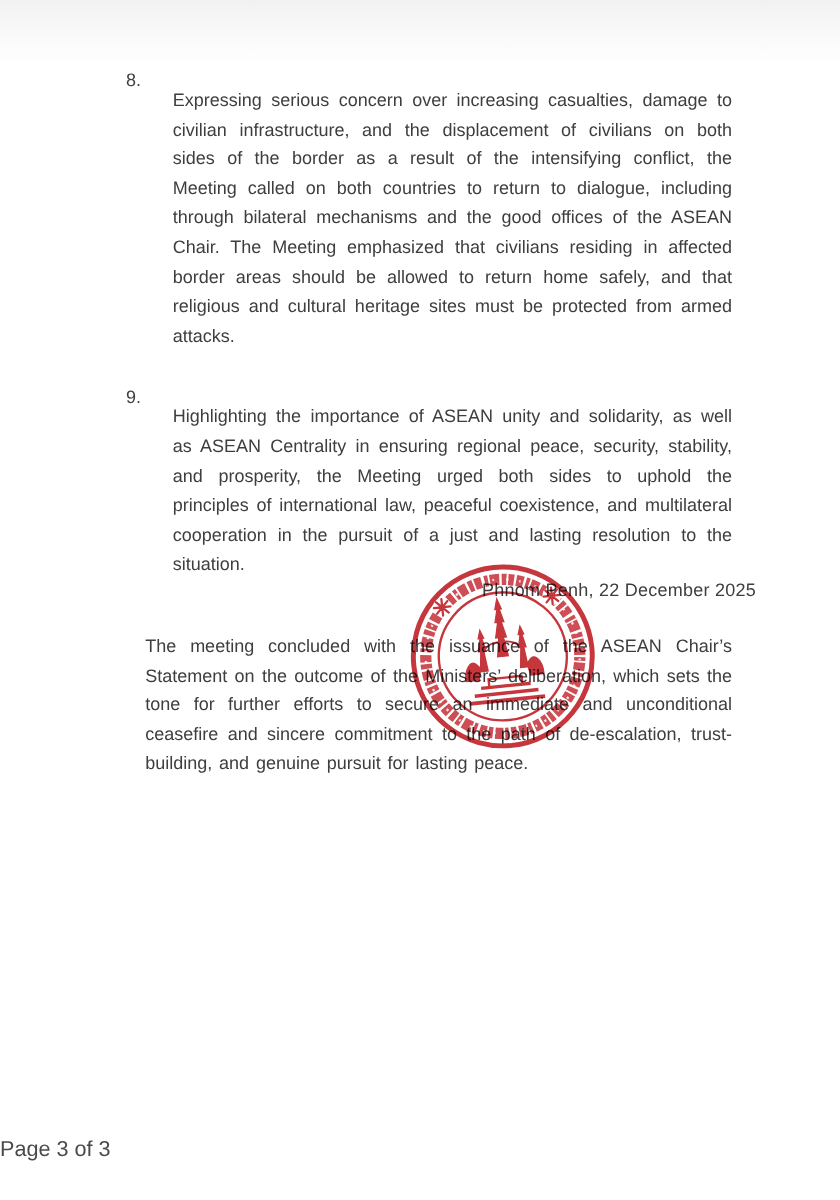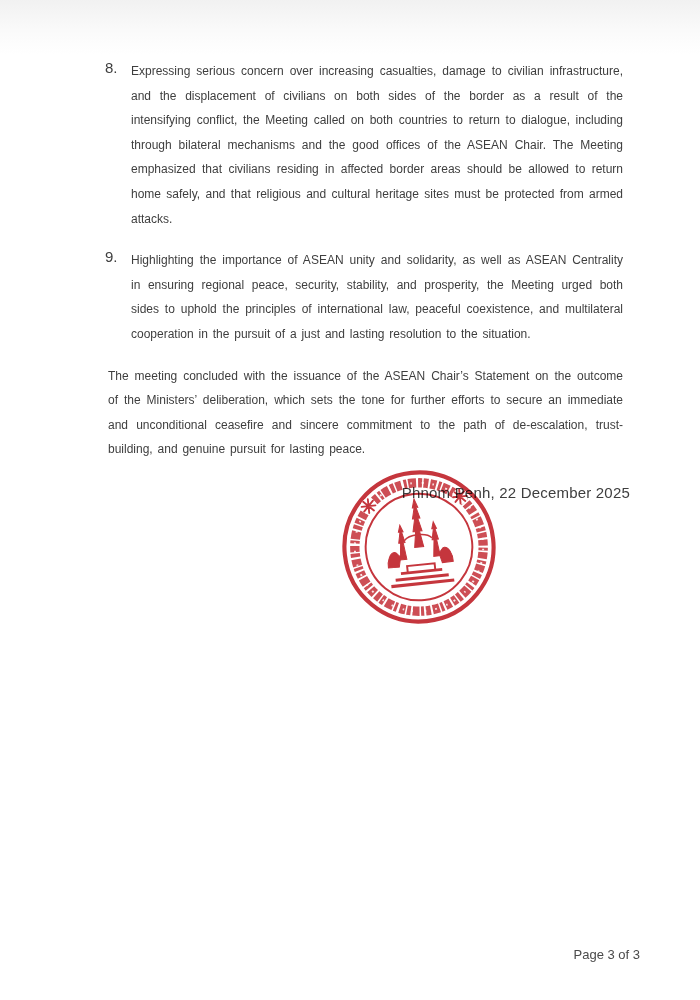--- a/index.html
+++ b/index.html
@@ -35,23 +35,23 @@
     margin: 0 0 11px 0;
   }
   .num {
     flex: 0 0 23px;
     width: 23px;
     font-size: 15px;
     line-height: 24.6px;
     color: #3e3e3e;
   }
   .para {
-    margin: 3px;
+    margin: 16px;
     flex: 1 1 auto;
-    font-size: 12px;
+    font-size: 15px;
     line-height: 24.6px;
     text-align: justify;
     word-spacing: 1.5px;
     color: #3e3e3e;
   }
 
   .dateline {
     position: absolute;
     top: 484px;
     right: 70px;
@@ -69,22 +69,22 @@
     transform: rotate(-6deg);
     mix-blend-mode: multiply;
     opacity: 0.93;
   }
 
   .footer {
     position: absolute;
     top: 947px;
     left: 0;
     width: 640px;
-    text-align: right;
-    font-size: 13px;
+    text-align: left;
+    font-size: 18px;
     color: #4a4a4a;
   }
 </style>
 </head>
 <body>
 
 <div class="scan-shade"></div>
 
 <div class="content">
 

